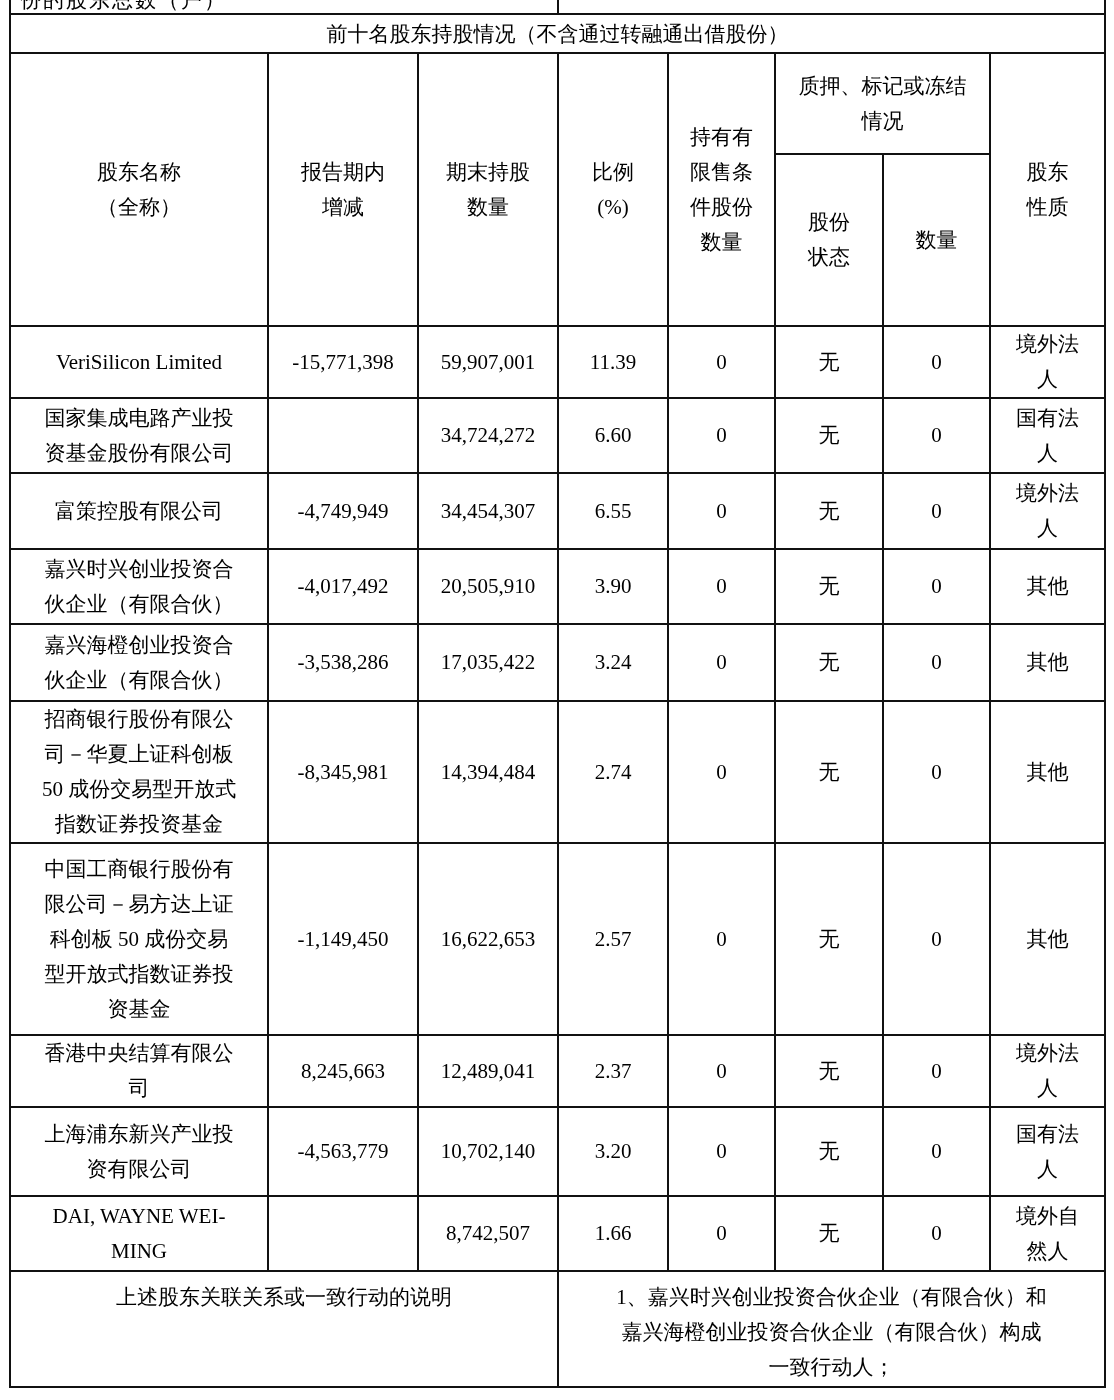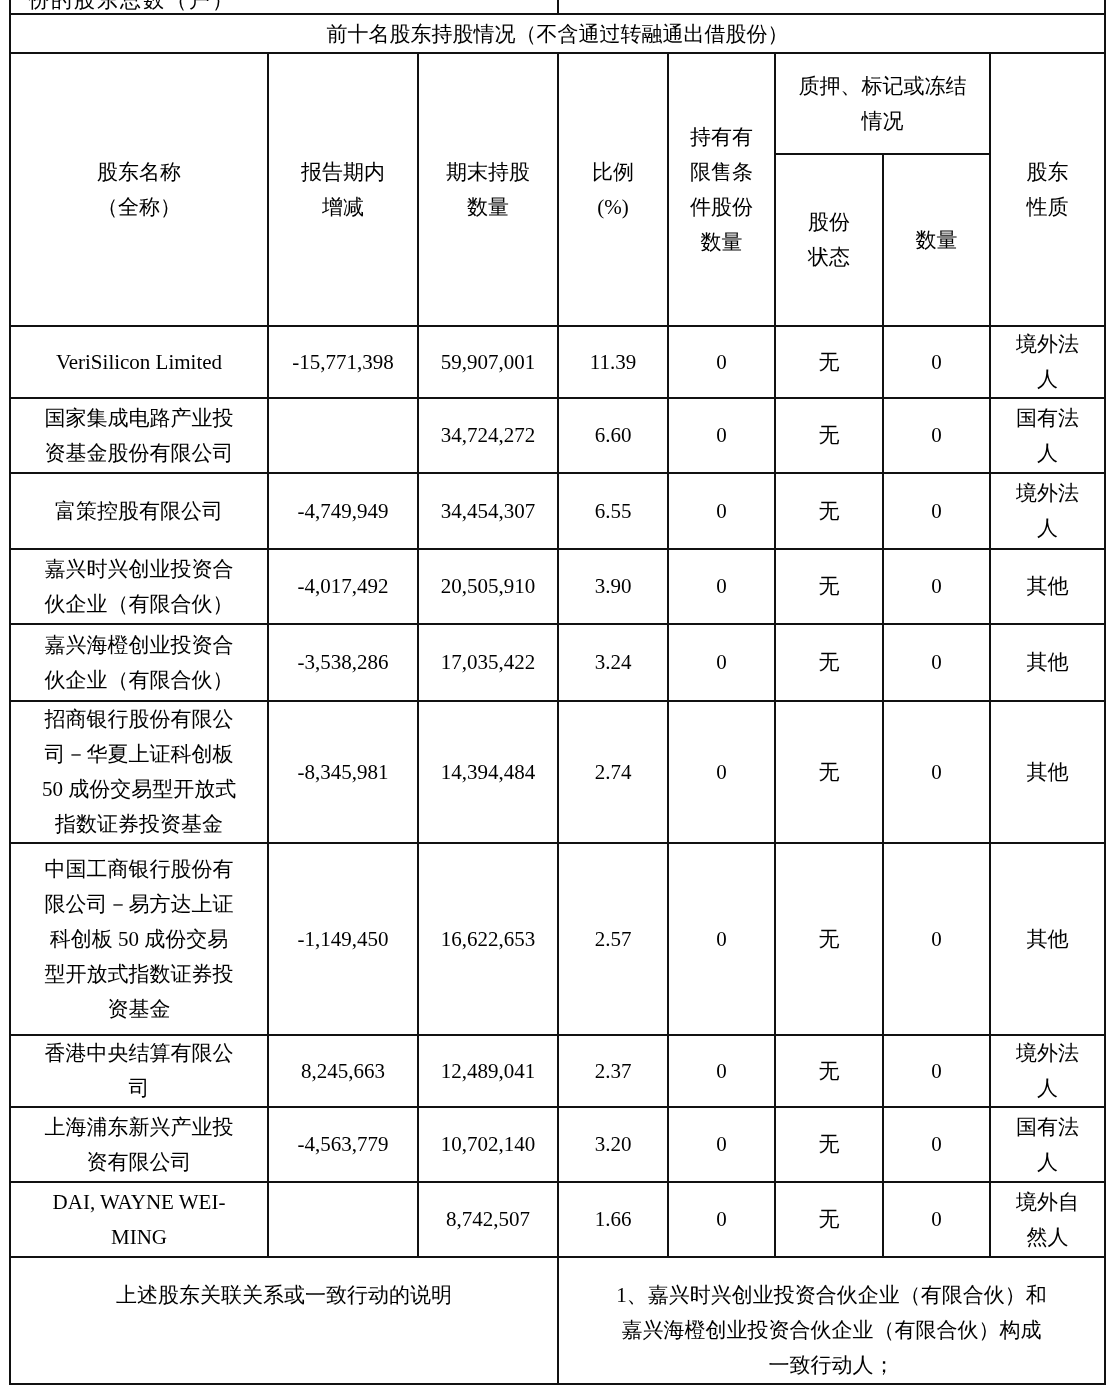--- a/index.html
+++ b/index.html
@@ -12,40 +12,40 @@
     margin-left:9px;width:1096px;
   }
   table.sh td{
     border:2px solid #111;padding:0;overflow:hidden;
     text-align:center;vertical-align:middle;
     font-size:21px;line-height:35px;color:#000;
   }
   
   tr.clip-row{height:13px;}
   tr.clip-row td{border-top:none;}
-  .clip-box{height:13px;overflow:hidden;text-align:left;padding-left:9px;margin-left:8px;}
+  .clip-box{height:13px;overflow:hidden;text-align:left;padding-left:9px;}
   .clip-box span{display:block;margin-top:-12px;line-height:24px;letter-spacing:2px;}
   
   tr.title-row{height:39px;}
   tr.title-row td{line-height:24px;}
   
   tr.hA{height:101px;}
   tr.hB{height:172px;}
   .hdr{white-space:pre-line;}
   
   tr.d1{height:72px;} tr.d2{height:75px;} tr.d3{height:76px;}
   tr.d4{height:75px;} tr.d5{height:77px;} tr.d6{height:124px;}
-  tr.d7{height:192px;} tr.d8{height:65px;} tr.d9{height:75px;}
+  tr.d7{height:192px;} tr.d8{height:65px;} tr.d9{height:89px;}
   tr.d10{height:75px;padding-left:36px;}
   
   .name-wrap{width:195px;margin:0 auto;text-align:center;}
   .nature-wrap{width:72px;margin:0 auto;text-align:center;font-family:Liberation Serif, serif;}
   
   tr.foot{height:116px;}
-  tr.foot td{vertical-align:top;padding-top:20px;}
+  tr.foot td{vertical-align:top;padding-top:8px;}
   .desc-wrap{width:437px;margin:0 auto;text-align:center;}
 </style>
 </head>
 <body>
 
 <div class="page">
   <table class="sh">
     <colgroup>
       <col style="width:258px">
         <col style="width:150px">

